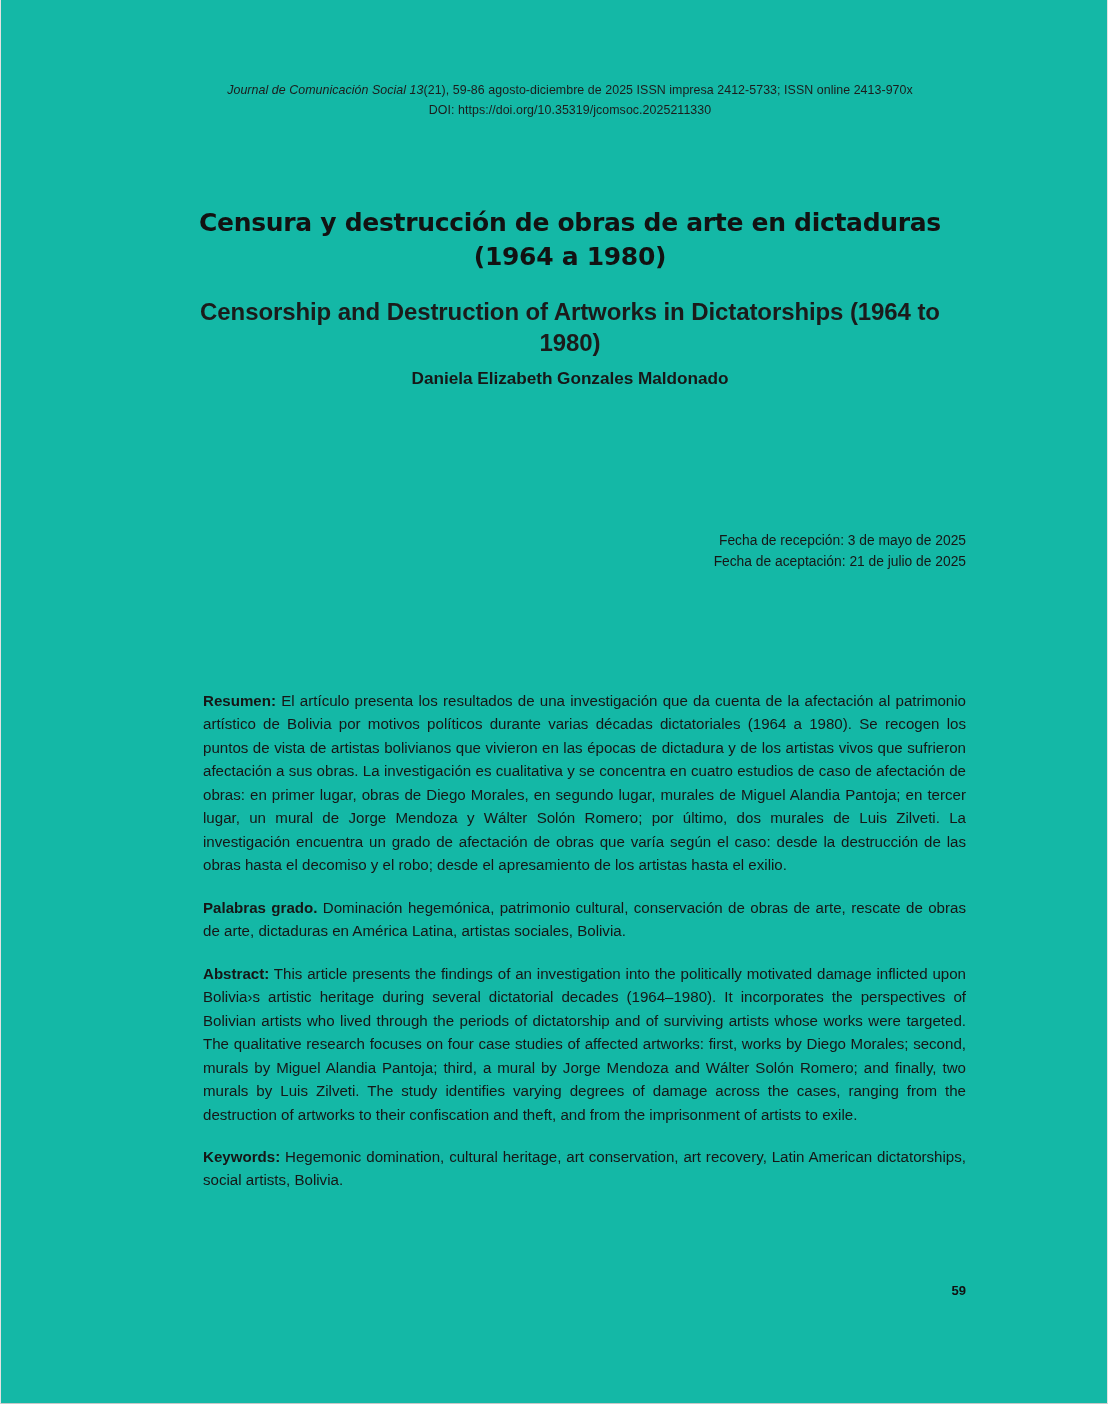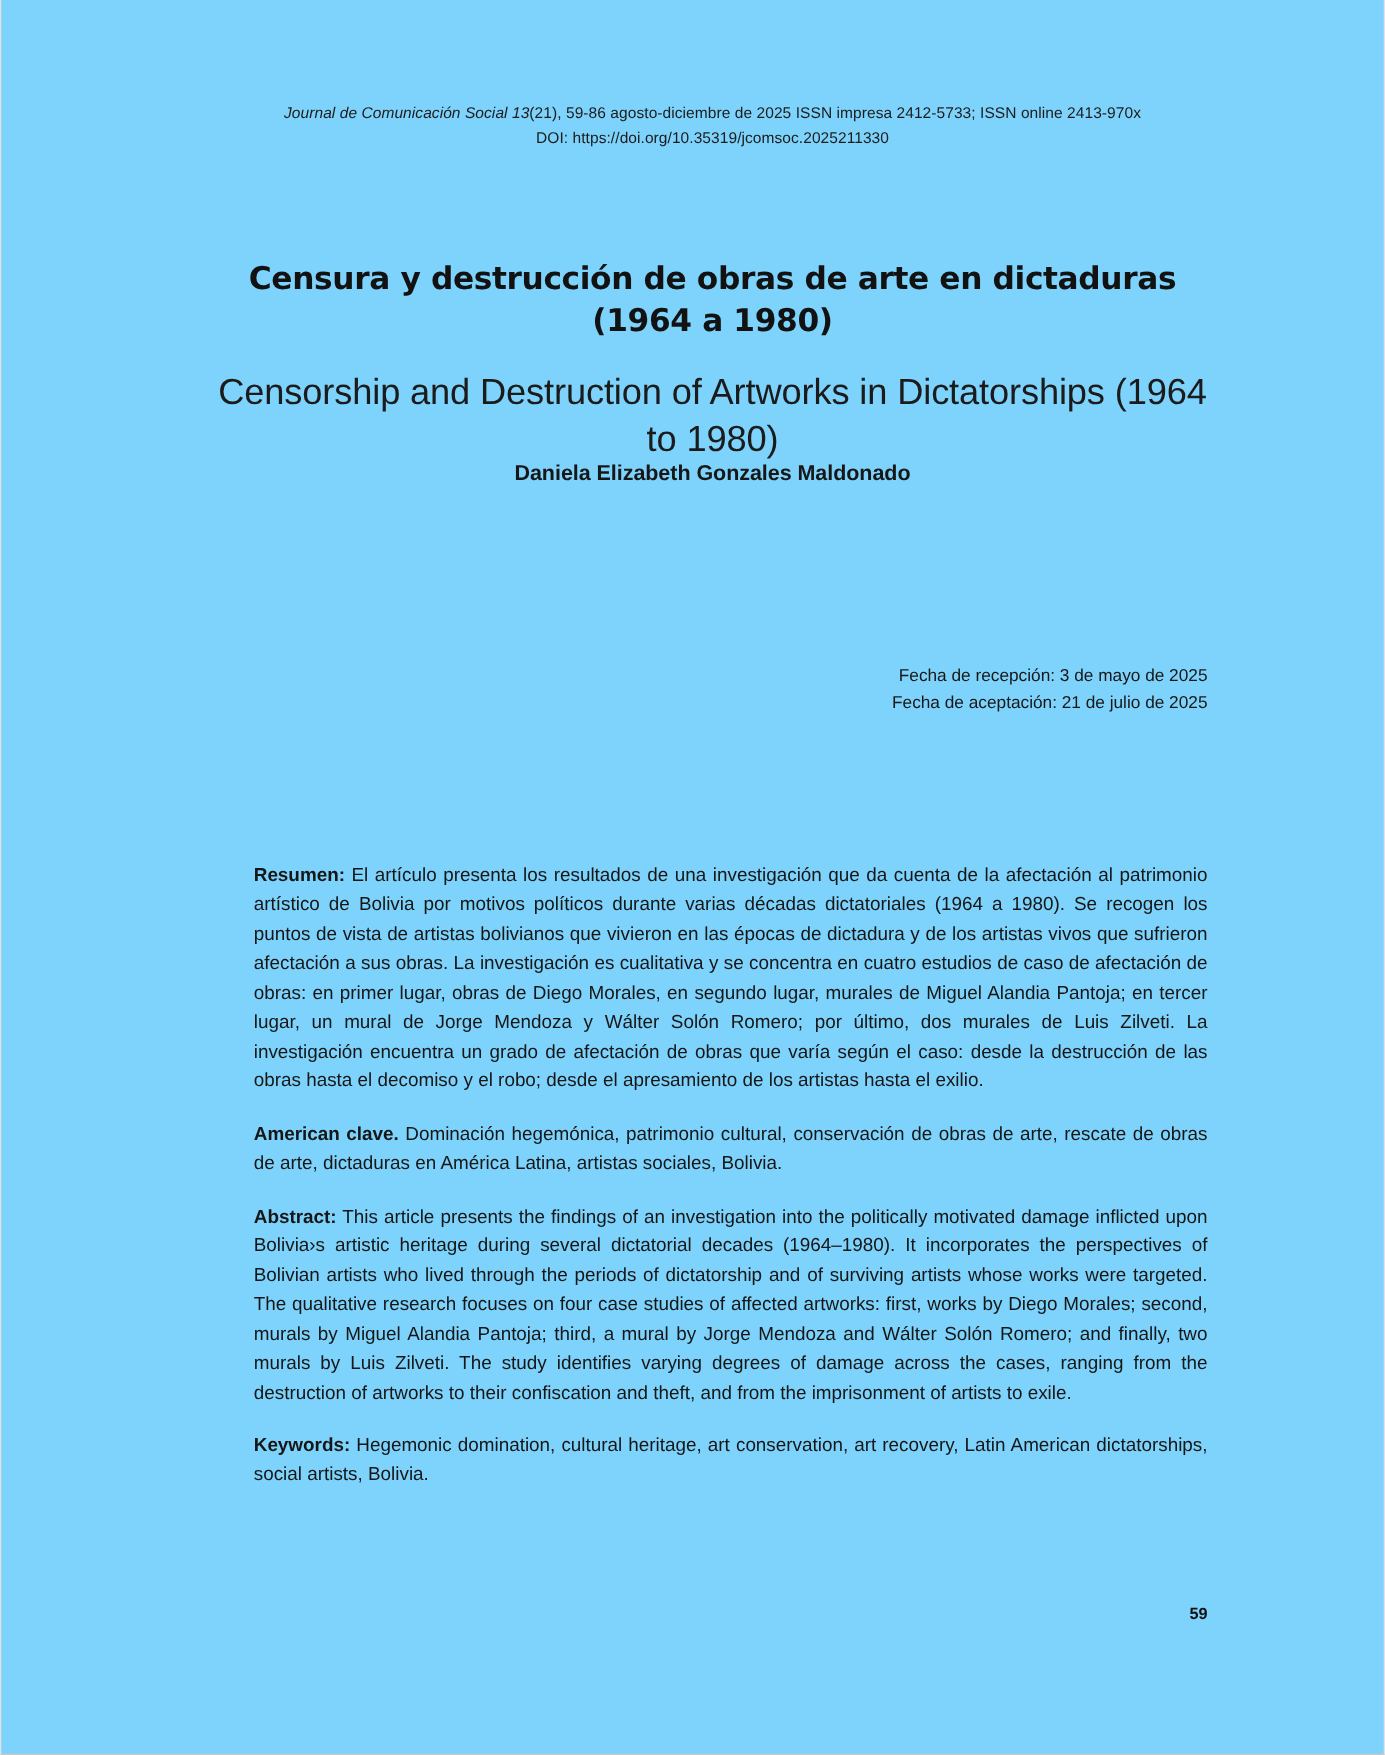--- a/index.html
+++ b/index.html
@@ -11,21 +11,21 @@
   body {
     font-family: "Liberation Sans", sans-serif;
     -webkit-font-smoothing: antialiased;
   }
 
   .page {
     position: relative;
     width: 1108px;
     height: 1404px;
     margin: 0 auto;
-    background: #7dd3fc;
+    background: #14b8a6;
     box-sizing: border-box;
     border-left: 1px solid #e2e2e2;
     border-right: 1px solid #e2e2e2;
     border-bottom: 1px solid #c8c8c8;
     overflow: hidden;
   }
 
   .page-inner {
     position: absolute;
     left: 173px;
@@ -65,22 +65,22 @@
     font-family: "DejaVu Sans", sans-serif;
     font-weight: 700;
     font-size: 25px;
     line-height: 1.34;
     color: #121212;
     letter-spacing: -0.012em;
     margin: 0;
   }
   .title-en {
     font-family: "Liberation Sans", sans-serif;
-    font-weight: 400;
-    font-size: 29px;
+    font-weight: 700;
+    font-size: 24px;
     line-height: 1.3;
     color: #1b1b1b;
     margin: 23px 0 0 0;
     letter-spacing: -0.004em;
   }
 
   
   .author-block {
     position: absolute;
     left: 0;
@@ -176,21 +176,21 @@
 
     <div class="dates-block">
       <div>Fecha de recepción: 3 de mayo de 2025</div>
       <div>Fecha de aceptación: 21 de julio de 2025</div>
     </div>
 
     <div class="body-block">
 
       <p class="para gap-lg"><span class="lead">Resumen:</span><span> El artículo presenta los resultados de una investigación que da cuenta de la afectación al patrimonio artístico de Bolivia por motivos políticos durante varias décadas dictatoriales (1964 a 1980). Se recogen los puntos de vista de artistas bolivianos que vivieron en las épocas de dictadura y de los artistas vivos que sufrieron afectación a sus obras. La investigación es cualitativa y se concentra en cuatro estudios de caso de afectación de obras: en primer lugar, obras de Diego Morales, en segundo lugar,  murales de Miguel Alandia Pantoja; en tercer lugar, un mural de Jorge Mendoza y Wálter Solón Romero; por  último, dos murales de Luis Zilveti. La investigación encuentra un grado de afectación de obras que varía según el caso: desde la destrucción de las obras hasta el decomiso y el robo; desde el apresamiento de los artistas hasta el exilio.</span></p>
 
-      <p class="para gap-lg"><span class="lead">American clave.</span><span> Dominación hegemónica, patrimonio cultural, conservación de obras de arte, rescate de obras de arte, dictaduras en América Latina, artistas sociales, Bolivia.</span></p>
+      <p class="para gap-lg"><span class="lead">Palabras grado.</span><span> Dominación hegemónica, patrimonio cultural, conservación de obras de arte, rescate de obras de arte, dictaduras en América Latina, artistas sociales, Bolivia.</span></p>
 
       <p class="para gap-lg"><span class="lead">Abstract:</span><span> This article presents the findings of an investigation into the politically motivated damage inflicted upon Bolivia›s artistic heritage during several dictatorial decades (1964–1980). It incorporates the perspectives of Bolivian artists who lived through the periods of dictatorship and of surviving artists whose works were targeted. The qualitative research focuses on four case studies of affected artworks: first, works by Diego Morales; second, murals by Miguel Alandia Pantoja; third, a mural by Jorge Mendoza and Wálter Solón Romero; and finally, two murals by Luis Zilveti. The study identifies varying degrees of damage across the cases, ranging from the destruction of artworks to their confiscation and theft, and from the imprisonment of artists to exile.</span></p>
 
       <p class="para"><span class="lead">Keywords:</span><span> Hegemonic domination, cultural heritage, art conservation, art recovery, Latin American dictatorships, social artists, Bolivia.</span></p>
 
     </div>
 
     <div class="folio">59</div>
 
   </div>

